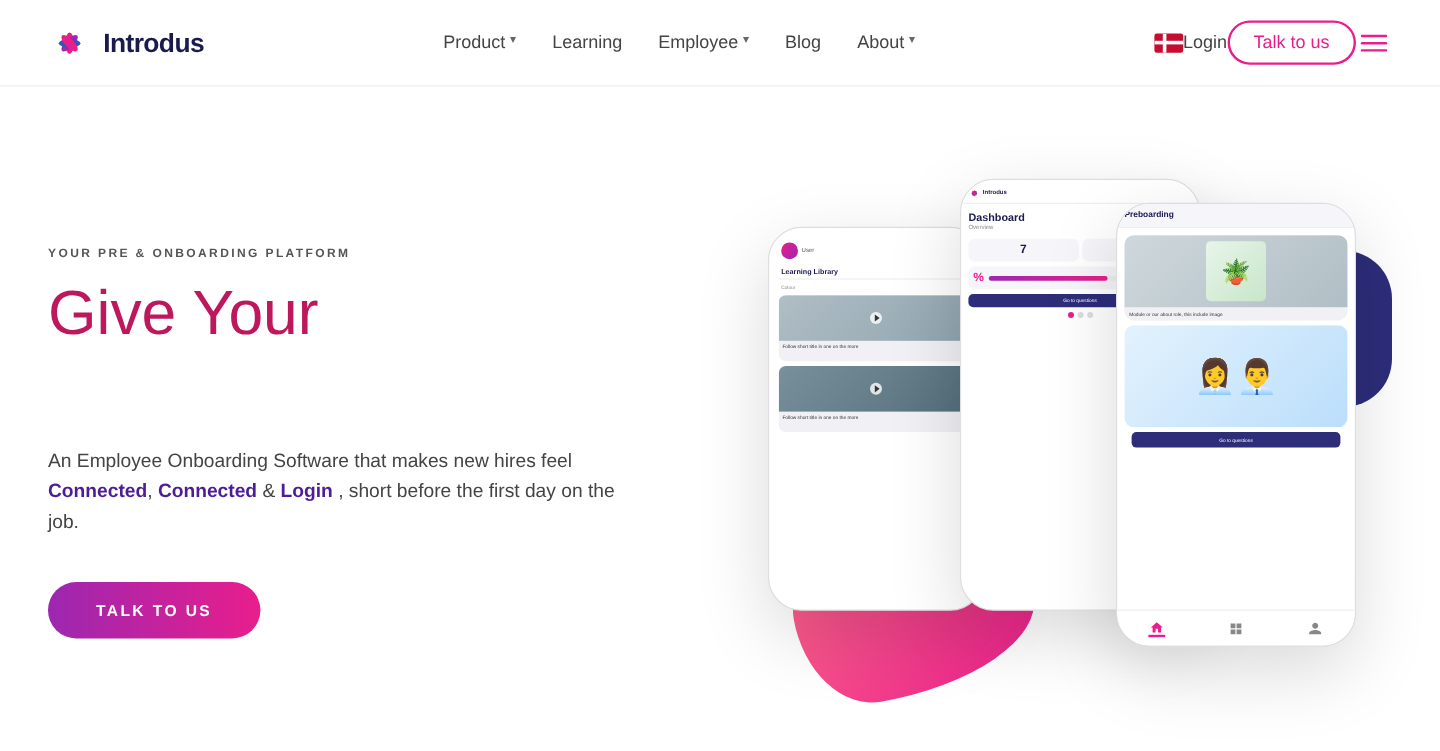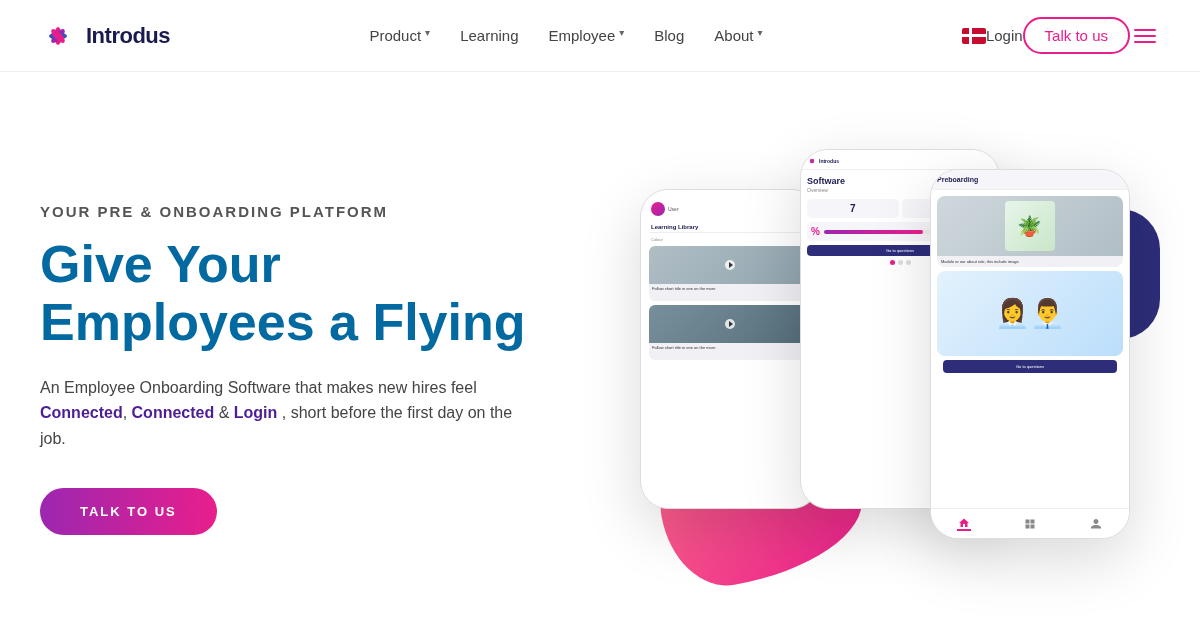--- a/index.html
+++ b/index.html
@@ -116,31 +116,31 @@
       padding: 40px 40px 0 40px;
       height: calc(626px - 72px);
       position: relative;
       overflow: hidden;
     }
     .hero-left {
       max-width: 490px;
       z-index: 2;
     }
     .hero-subtitle {
-      font-size: 15px;
+      font-size: 10px;
       font-weight: 700;
       letter-spacing: 2px;
       color: #555;
       text-transform: uppercase;
       margin-bottom: 16px;
     }
     .hero-title {
       font-size: 52px;
-      font-weight: 700;
-      color: #0369a1;
+      font-weight: 400;
+      color: #be185d;
       line-height: 1.1;
       margin-bottom: 24px;
     }
     .hero-desc {
       font-size: 16px;
       color: #444;
       line-height: 1.6;
       margin-bottom: 36px;
     }
     .hero-desc strong {
@@ -558,21 +558,21 @@
       <span></span>
     </div>
   </div>
 </nav>
 
 <section class="hero">
   <div class="hero-left">
     <p class="hero-subtitle">YOUR PRE &amp; ONBOARDING PLATFORM</p>
     <h1 class="hero-title">
       <span>Give Your</span><br>
-      <span>Employees a Flying</span><br>
+      <br>
     </h1>
     <p class="hero-desc">
       <span>An Employee Onboarding Software that makes new hires feel</span>
       <strong>Connected</strong>,
       <strong>Connected</strong>
       &amp; <strong>Login</strong>
       <span>, short before the first day on the job.</span>
     </p>
     <button class="hero-cta">TALK TO US</button>
   </div>
@@ -619,21 +619,21 @@
                 <ellipse rx="2" ry="5" fill="#e91e8c" transform="rotate(0)"></ellipse>
                 <ellipse rx="2" ry="5" fill="#9c27b0" transform="rotate(45)"></ellipse>
                 <ellipse rx="2" ry="5" fill="#3f51b5" transform="rotate(90)"></ellipse>
                 <ellipse rx="2" ry="5" fill="#e91e8c" transform="rotate(135)"></ellipse>
               </g>
             </svg>
             <span class="pm-logo-text">Introdus</span>
           </div>
         </div>
         <div class="pm-body">
-          <div class="pm-title">Software</div>
+          <div class="pm-title">Dashboard</div>
           <div class="pm-subtitle">Overview</div>
           <div class="pm-cards-row">
             <div class="pm-stat-card">
               <span class="pm-stat-num">7</span>
             </div>
             <div class="pm-stat-card">
               <span class="pm-stat-num pink">10</span>
             </div>
           </div>
           <div class="pm-progress-card">

